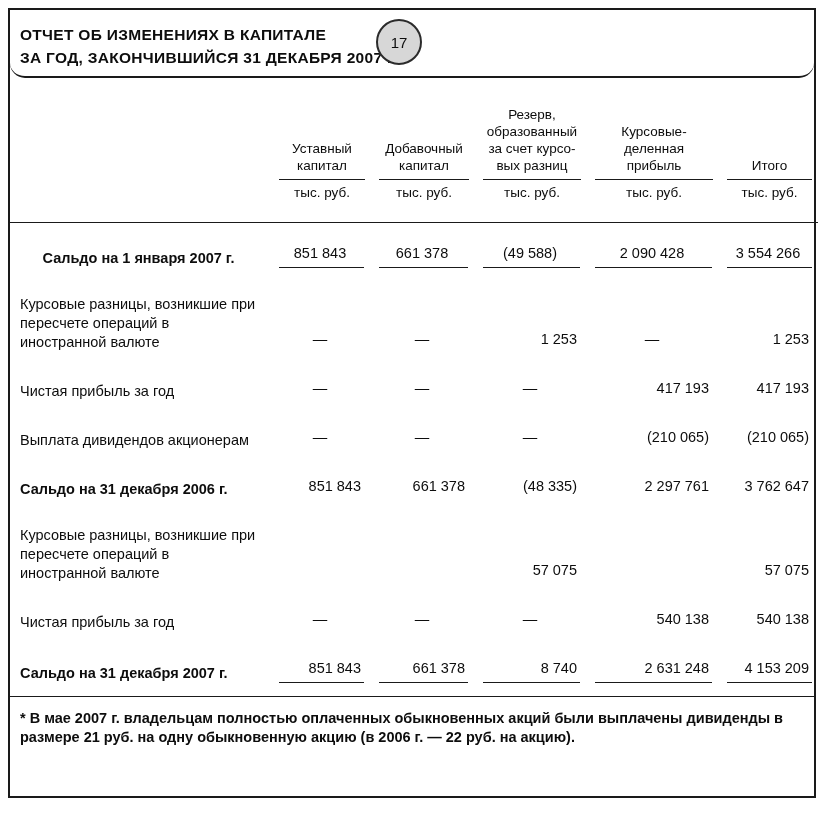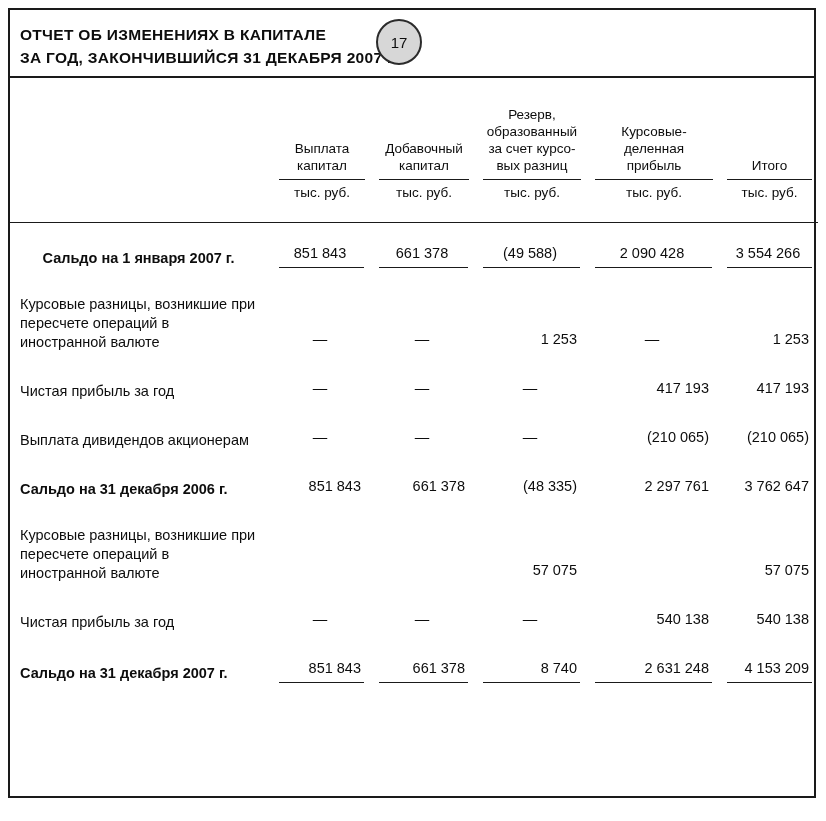--- a/index.html
+++ b/index.html
@@ -21,20 +21,21 @@
     background: #ffffff;
     box-sizing: border-box;
   }
   
   .header-bar {
     position: relative;
     height: 68px;
     border-bottom: 2px solid #1a1a1a;
     box-sizing: border-box;
     padding: 13px 0 0 10px;
+    border-radius: 15px;
   }
   .title-line {
     font-size: 15.5px;
     line-height: 23px;
     font-weight: bold;
     letter-spacing: 0.3px;
   }
   .badge {
     position: absolute;
     left: 366px;
@@ -132,21 +133,21 @@
         <col class="c-1">
         <col class="c-2">
         <col class="c-3">
         <col class="c-4">
         <col class="c-5">
     </colgroup>
     <thead>
       <tr>
         <th class="lbl"></th>
         <th class="num">
-          <div class="hn">Выплата капитал</div>
+          <div class="hn">Уставный капитал</div>
           <div class="hu">тыс. руб.</div>
         </th>
         <th class="num">
           <div class="hn">Добавочный капитал</div>
           <div class="hu">тыс. руб.</div>
         </th>
         <th class="num">
           <div class="hn">Резерв, образованный за счет курсо­вых разниц</div>
           <div class="hu">тыс. руб.</div>
         </th>
@@ -301,14 +302,15 @@
         <td class="num">
             <span class="v">2 631 248</span>
           </td>
         <td class="num last">
             <span class="v">4 153 209</span>
           </td>
       </tr>
     </tbody>
   </table>
 
+  <div class="footnote">* В мае 2007 г. владельцам полностью оплаченных обыкновенных акций были выплачены дивиденды в размере 21 руб. на одну обыкновенную акцию (в 2006 г. — 22 руб. на акцию).</div>
 
 </div>
 
 </body></html>

